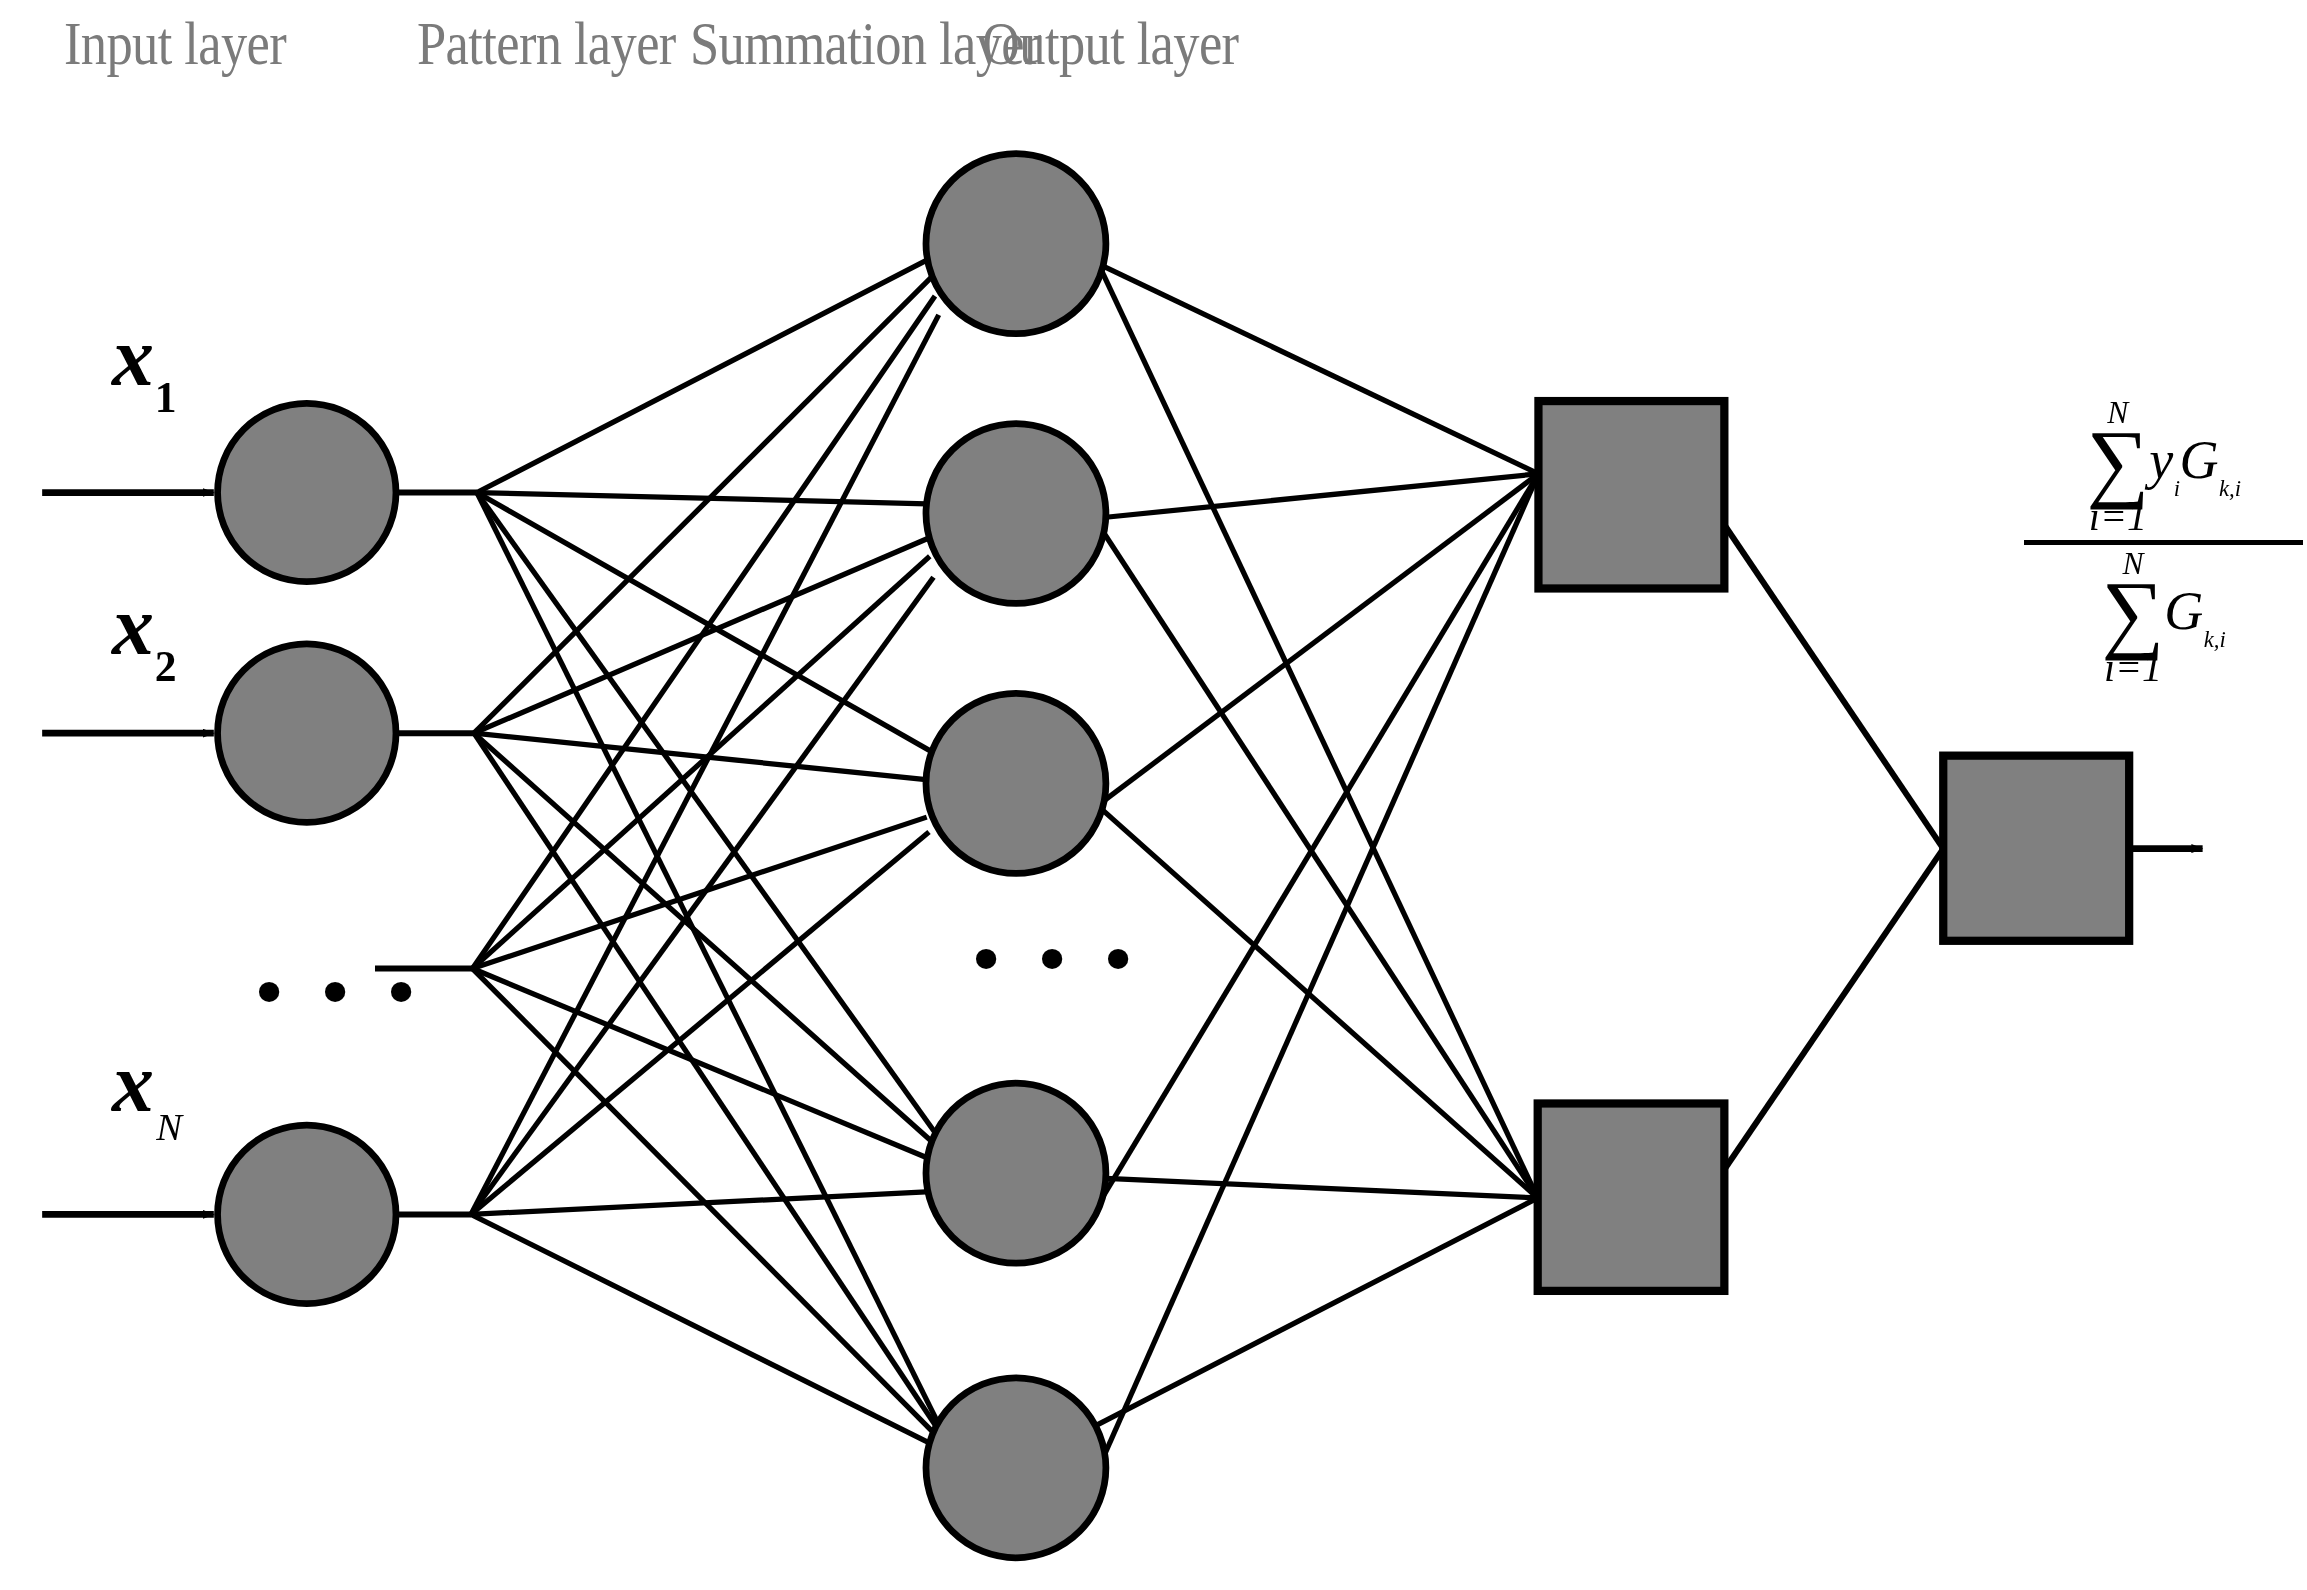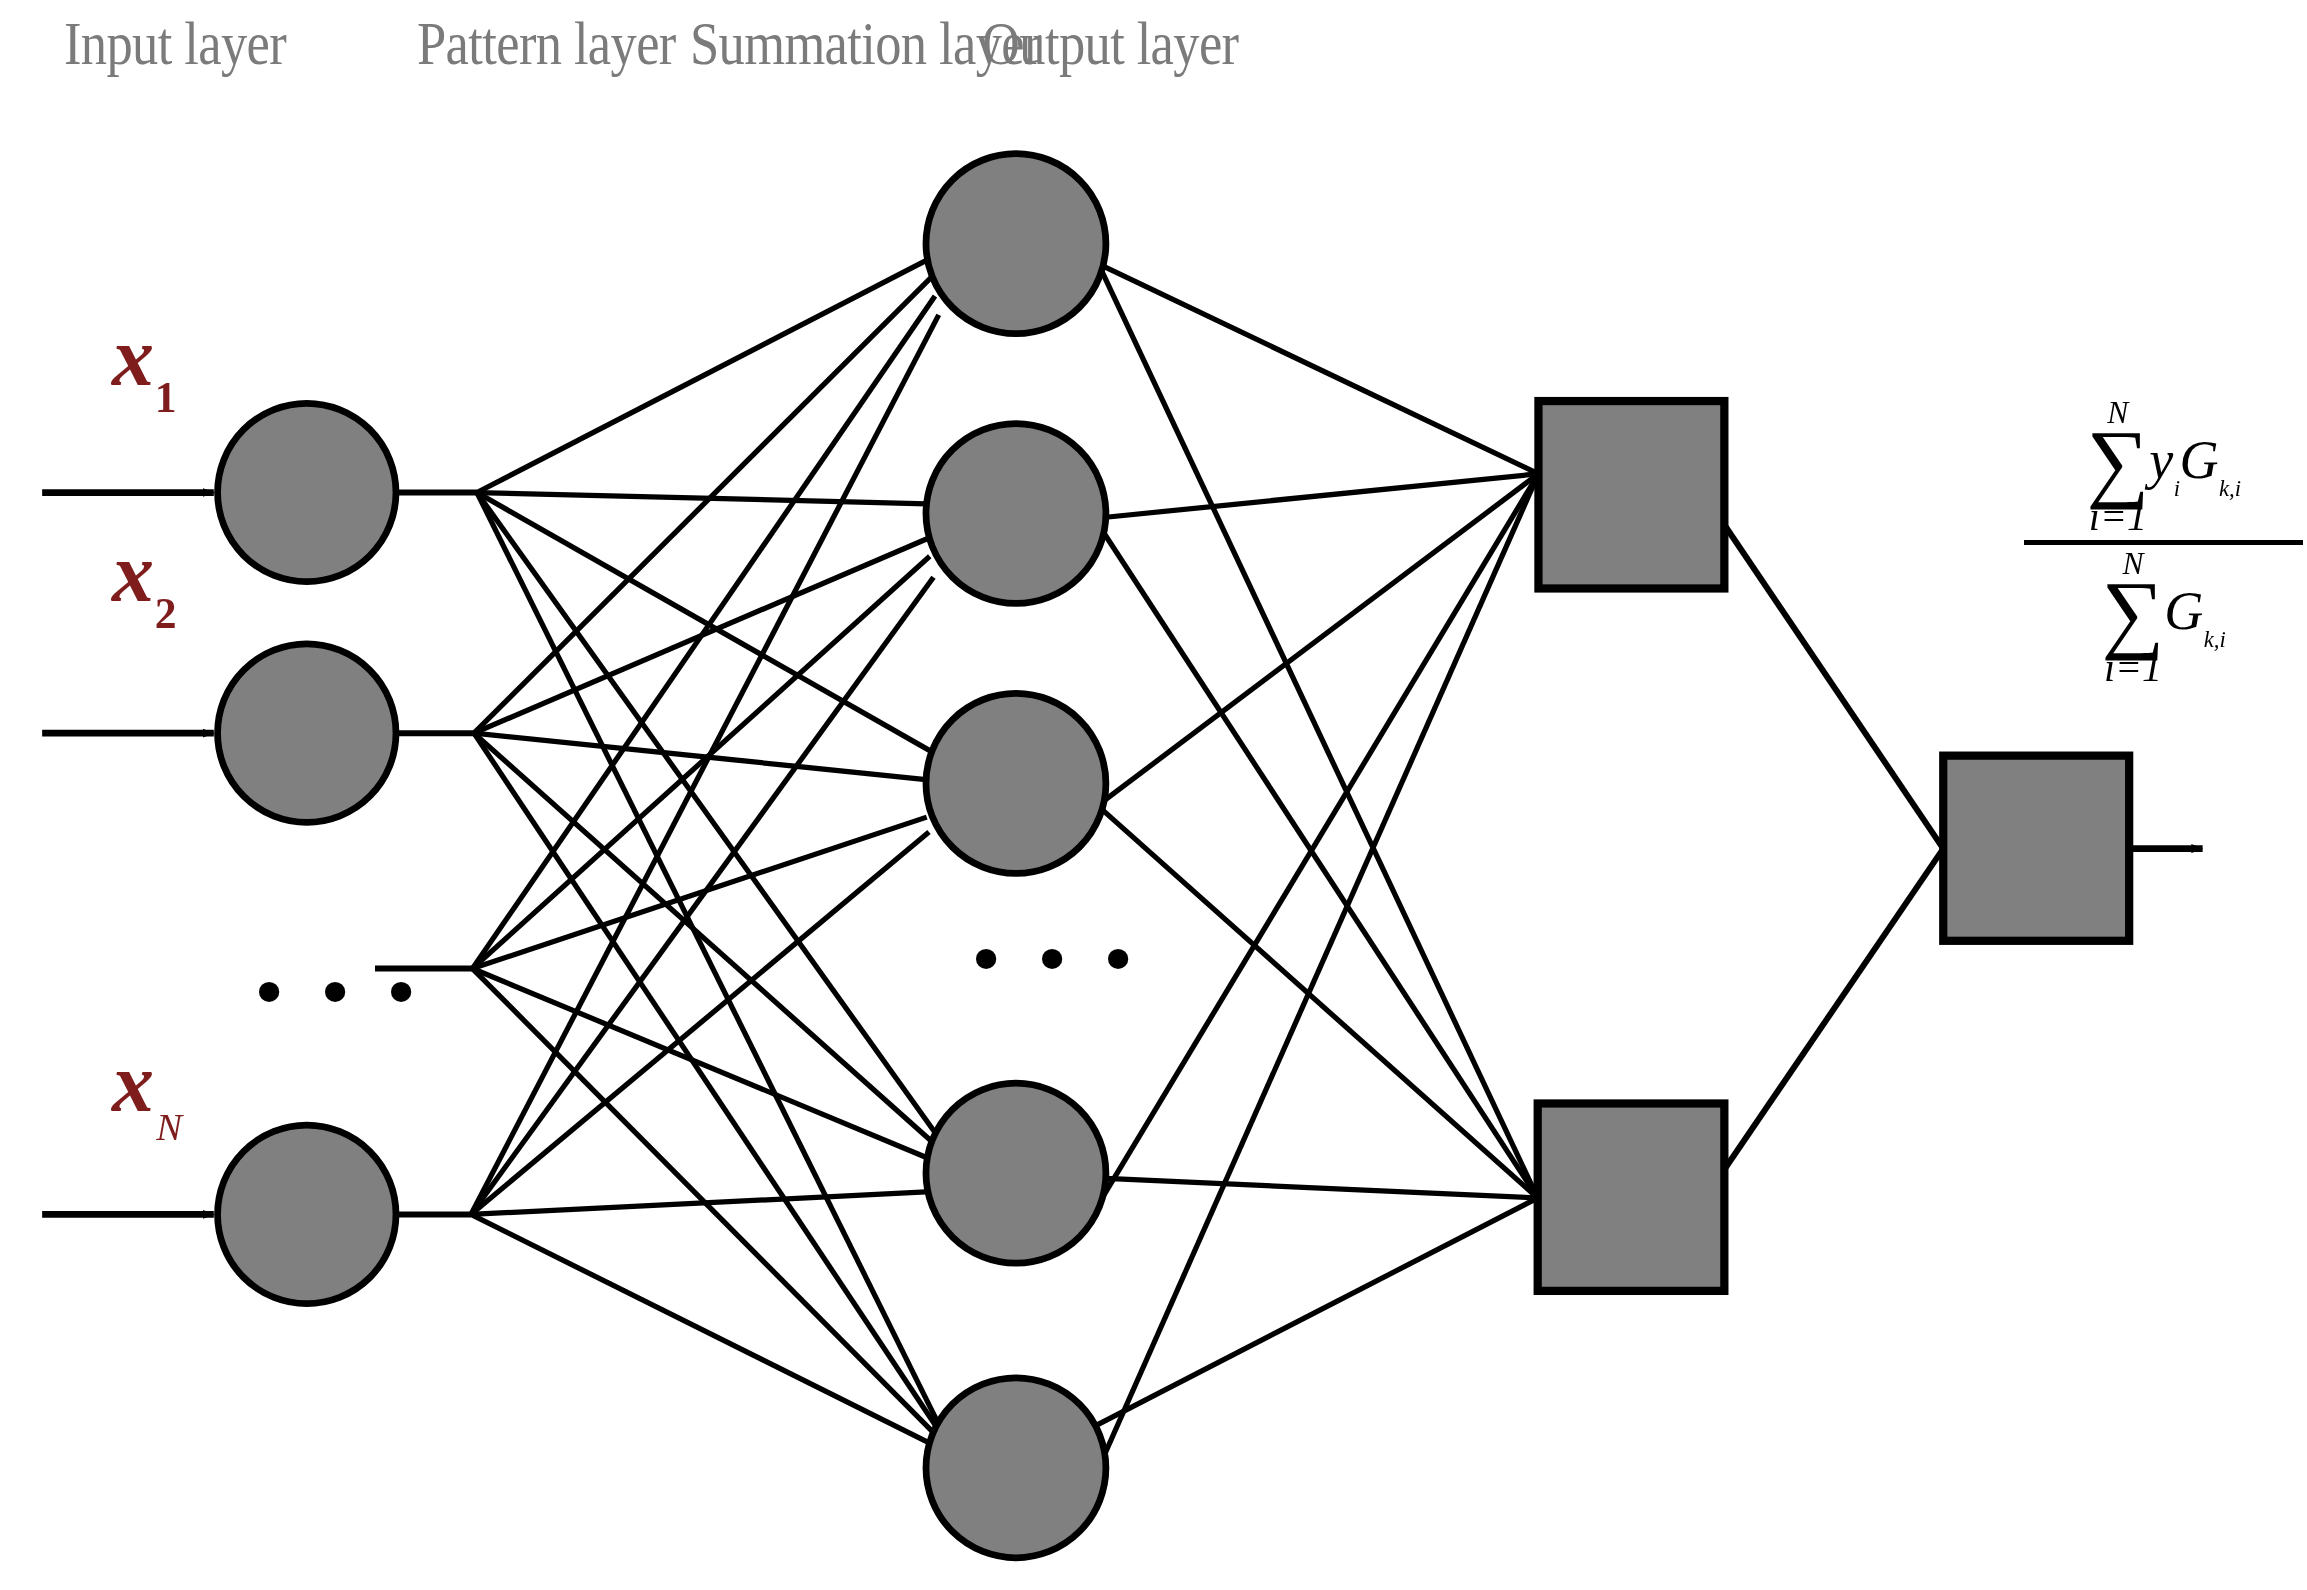--- a/index.html
+++ b/index.html
@@ -34,21 +34,21 @@
     font-family: "Liberation Serif", "DejaVu Serif", serif;
     font-size: 61px;
     font-weight: 400;
     letter-spacing: -0.7px;
     white-space: nowrap;
     transform: scaleX(0.86);
     transform-origin: left center;
   }
   .input-label {
     position: absolute;
-    color: #7f1d1d;
+    color: #000000;
     font-family: "Liberation Serif", "DejaVu Serif", serif;
     font-style: italic;
     font-size: 84px;
     font-weight: 700;
     white-space: nowrap;
     line-height: 1;
   }
   .input-label .sub {
     font-size: 0.52em;
     vertical-align: sub;
@@ -246,21 +246,21 @@
 
   <div class="layer-title" style="left:64px; top:9px;">Input layer</div>
   <div class="layer-title" style="left:417px; top:9px;">Pattern layer</div>
   <div class="layer-title" style="left:690px; top:9px;">Summation layer</div>
   <div class="layer-title" style="left:982px; top:9px;">Output layer</div>
 
   <div class="input-label" style="left:112px; top:315px;">
     <span>x</span><span class="sub">1</span>
   </div>
 
-  <div class="input-label" style="left:112px; top:531px;font-family:Liberation Serif, serif;">
+  <div class="input-label" style="left:112px; top:584px;font-family:Liberation Serif, serif;">
     <span>x</span><span class="sub">2</span>
   </div>
 
   <div class="input-label" style="left:112px; top:1041px;">
     <span>x</span><span class="sub-italic">N</span>
   </div>
 
   <div class="ellipsis-dots" style="left:256px; top:954px;">• • •</div>
   <div class="ellipsis-dots" style="left:973px; top:921px;">• • •</div>
 

